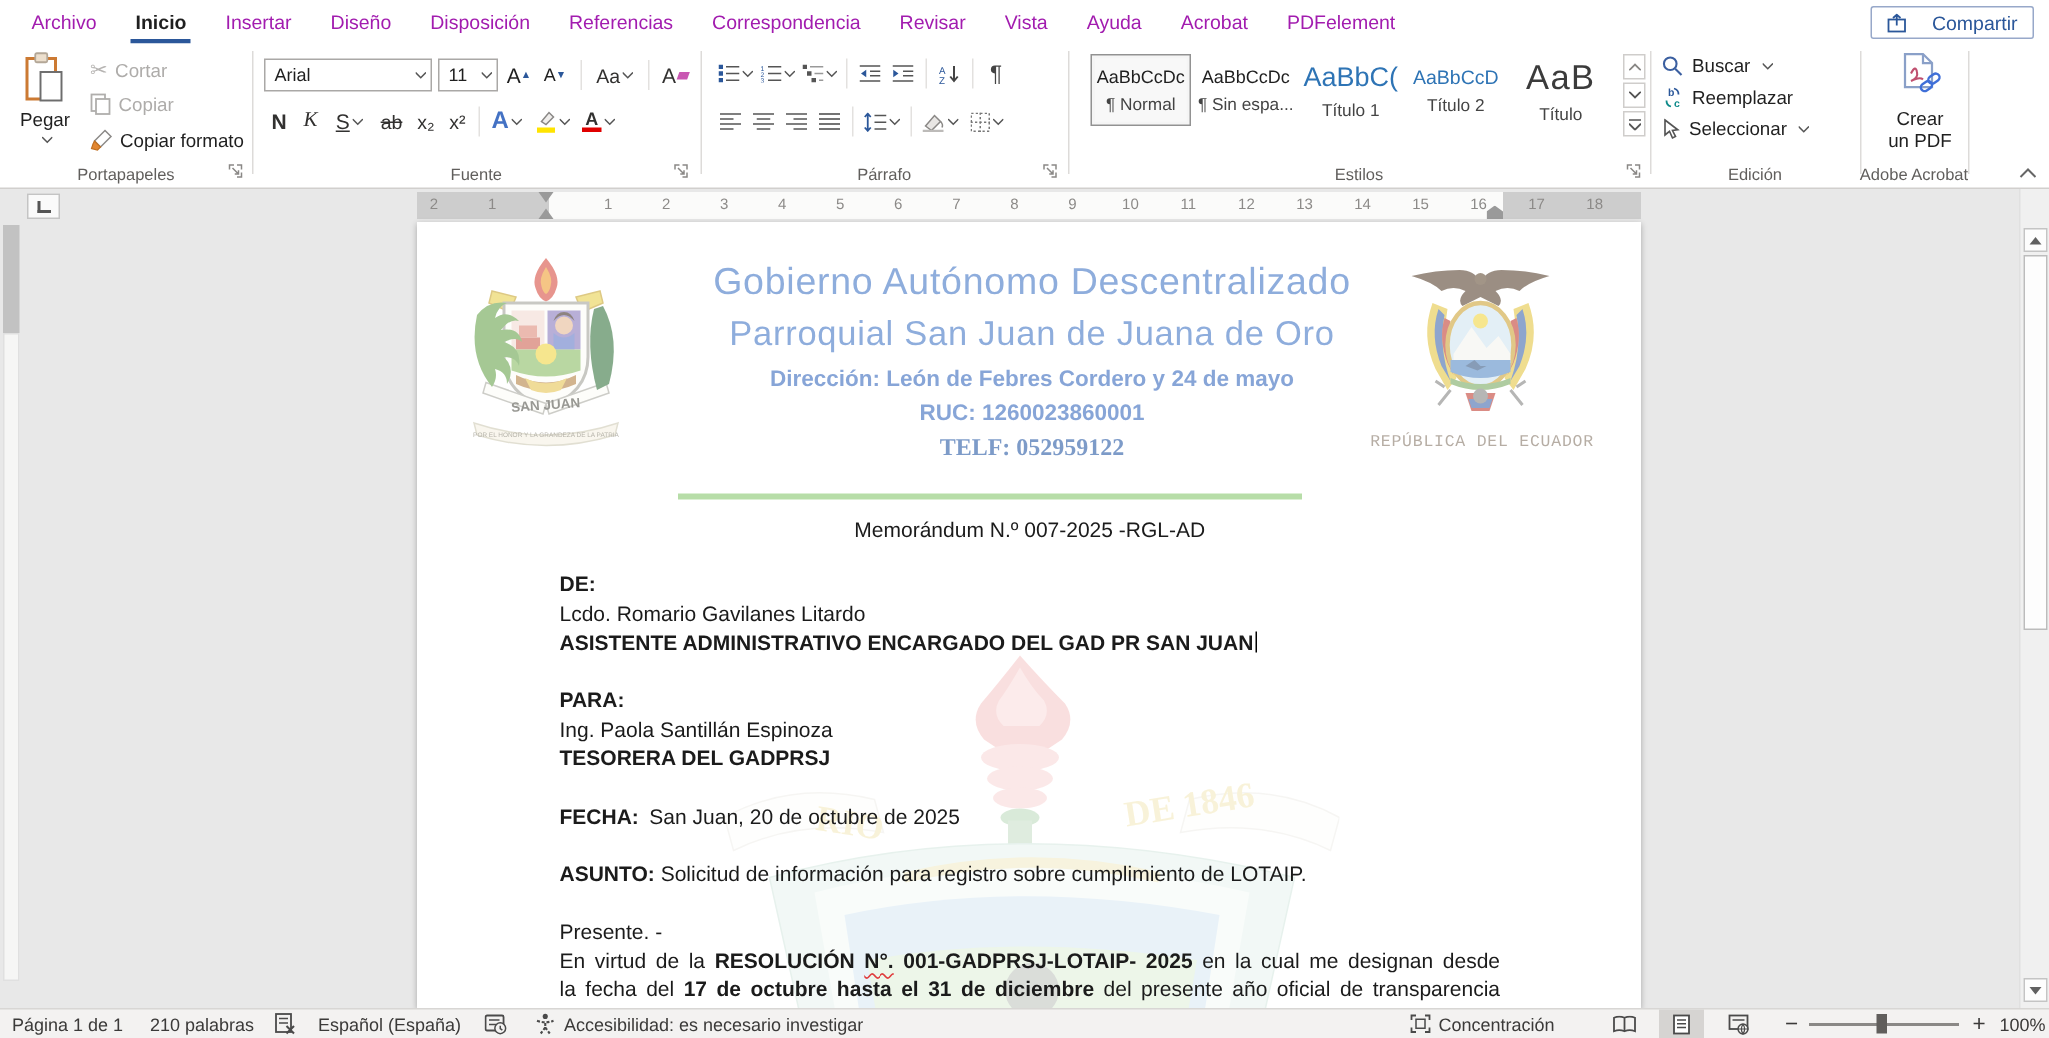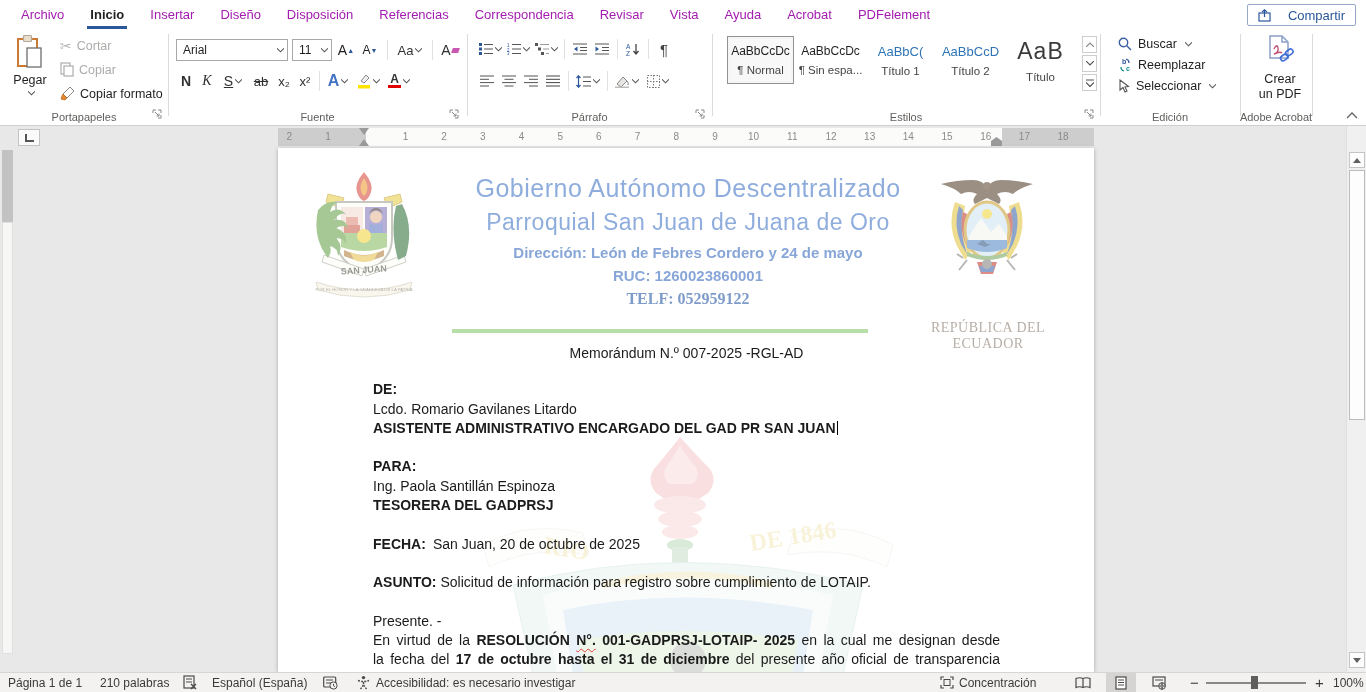--- a/index.html
+++ b/index.html
@@ -39,21 +39,21 @@
                align-items:center; cursor:pointer; }
   .paste-big .lbl { font-size:12.5px; color:#1f1f1f; margin-top:3px; }
   .cc-row { position:absolute; left:60px; display:flex; align-items:center; gap:5px; font-size:12.5px; cursor:pointer; }
   
   .cards { position:absolute; left:15px; top:7px; display:flex; gap:3px; }
   .style-card { width:67px; height:48px; background:#fff; border:1px solid #fff; display:flex; flex-direction:column;
                 align-items:center; justify-content:center; cursor:pointer;text-align:right; }
   .style-card.selected { border:1px solid #929292; box-shadow:inset 0 0 0 2px #f5f5f5; background:#f8f8f8; }
   .style-card .smp { font-size:12px; color:#1f1f1f; white-space:nowrap; }
   .style-card .nm { font-size:11.5px; color:#444; margin-top:6px; white-space:nowrap; }
-  div.style-card:nth-of-type(3) .smp { color:#2e74b5; font-size:13px; }
+  div.style-card:nth-of-type(3) .smp { color:#2e74b5; font-size:18px; }
   div.style-card:nth-of-type(4) .smp { color:#2e74b5; font-size:13px; }
   div.style-card:nth-of-type(5) .smp { font-size:23px; color:#3b3b3b; letter-spacing:1px; }
   .gal-scroll { position:absolute; right:3px; top:7px; width:15px; display:flex; flex-direction:column; gap:2px; }
   .gal-scroll .gs { width:15px; height:17px; border:1px solid #cfcdcb; background:#fff; display:flex;
                     align-items:center; justify-content:center; cursor:pointer; }
   
   .ed-row { display:flex; align-items:center; gap:6px; font-size:12.5px; color:#1f1f1f; cursor:pointer; margin-bottom:7px; }
   
   .acr { position:absolute; left:14px; top:6px; width:52px; display:flex; flex-direction:column; align-items:center;
          cursor:pointer; font-size:12.5px; color:#1f1f1f; text-align:center; line-height:15px; }
@@ -81,21 +81,21 @@
   .ht1 { font-size:25px; color:#4a7bc8; letter-spacing:.5px; }
   .ht2 { font-size:23px; color:#4a7bc8; margin-top:6px; letter-spacing:.5px; }
   .ht3 { font-size:15px; font-weight:bold; color:#3f6fc0; margin-top:8px; }
   .ht4 { font-size:15px; font-weight:bold; color:#3f6fc0; margin-top:6px; }
   .ht5 { font-family:"Liberation Serif","DejaVu Serif",serif; font-size:16px; font-weight:bold; color:#2f5fa8; margin-top:6px; }
   .ht6 { font-family:"Liberation Serif","DejaVu Serif",serif; font-size:16px; font-weight:bold; color:#2f5fa8; margin-top:2px; }
   .green-bar { position:absolute; left:174px; top:181px; width:416px; height:4px; background:#8cc973; }
   .seal-left { position:absolute; left:30px; top:22px; }
   .seal-right { position:absolute; left:655px; top:26px; }
   .seal-caption { position:absolute; left:630px; top:141px; width:160px; text-align:center;
-                  font-family:Liberation Serif, serif; font-size:14px; color:#8a7c6e; letter-spacing:.5px;margin-top:31px; }
+                  font-family:Liberation Mono, monospace; font-size:11px; color:#8a7c6e; letter-spacing:.5px; }
   .watermark { position:absolute; left:205px; top:287px; opacity:.32; }
   .doc-text { position:absolute; left:95px; top:196px; width:627px; font-size:14px; color:#1b1b1b; line-height:19.3px; }
   .doc-text .center { text-align:center; }
   .doc-text b { font-weight:bold; }
   .gap { height:19.3px; }
   .halfgap { height:17px; }
   .just { text-align:justify; text-align-last:justify; }
   .sp { text-decoration:underline wavy #e03c3c 1px; text-underline-offset:3px; }
   .caret { display:inline-block; width:1.5px; height:14px; background:#000; vertical-align:-2px; margin-left:1px; }
   .datev { margin-left:7px; }
@@ -501,21 +501,21 @@
       <div class="launcher" style="left:372px;">
         <svg width="10" height="10" viewBox="0 0 10 10">
             <path d="M1 4V1h3 M6 1h3v3 M9 6v3H6" fill="none" stroke="#8a8886"></path>
             <path d="M3 3l4 4 M7 4.5V7H4.5" fill="none" stroke="#8a8886"></path>
           </svg>
       </div>
     </div>
     <div class="gdiv" style="left:1100px;"></div>
 
     <div class="grp" style="left:1100px;width:140px;">
-      <div style="position:absolute;left:18px;top:8px;">
+      <div style="position:absolute;left:8px;top:8px;">
         <div class="ed-row">
           <svg width="14" height="14" viewBox="0 0 14 14">
               <circle cx="5.5" cy="5.5" r="4.2" fill="none" stroke="#3b5fa0" stroke-width="1.4"></circle>
               <line x1="8.8" y1="8.8" x2="13" y2="13" stroke="#3b5fa0" stroke-width="1.4"></line>
             </svg>
           <span>Buscar</span>
           <svg class="chev" viewBox="0 0 8 5">
               <path d="M0 0l4 4 4-4" fill="none" stroke="#555" stroke-width="1.2"></path>
             </svg>
         </div>

